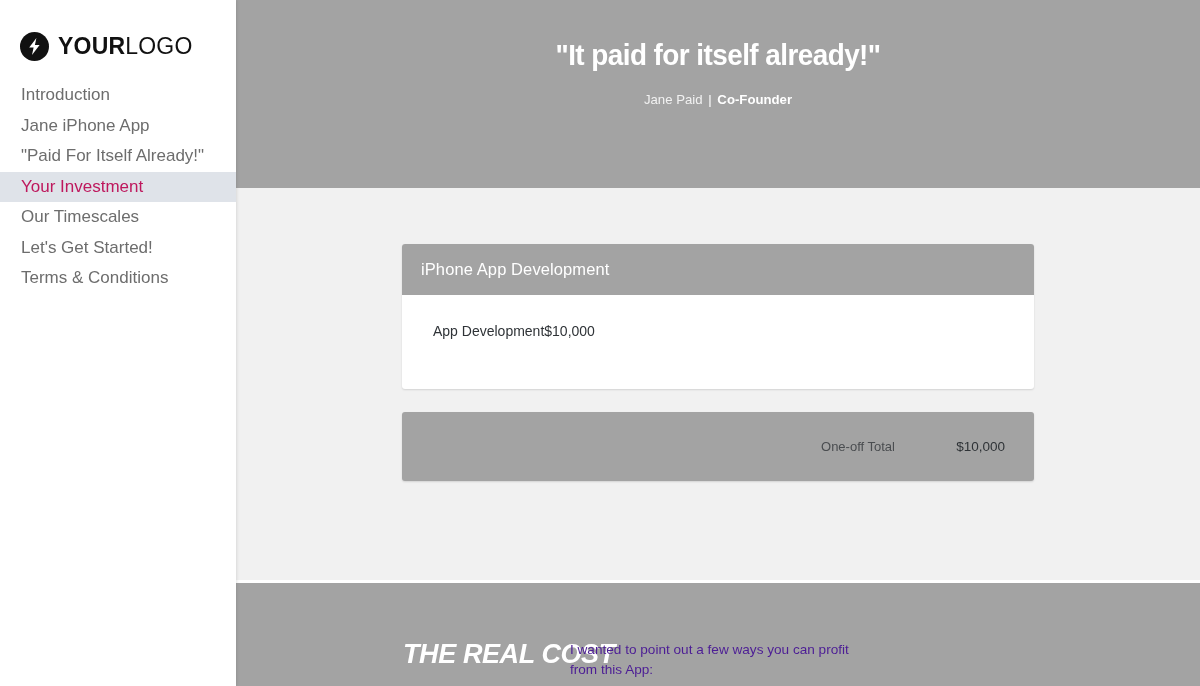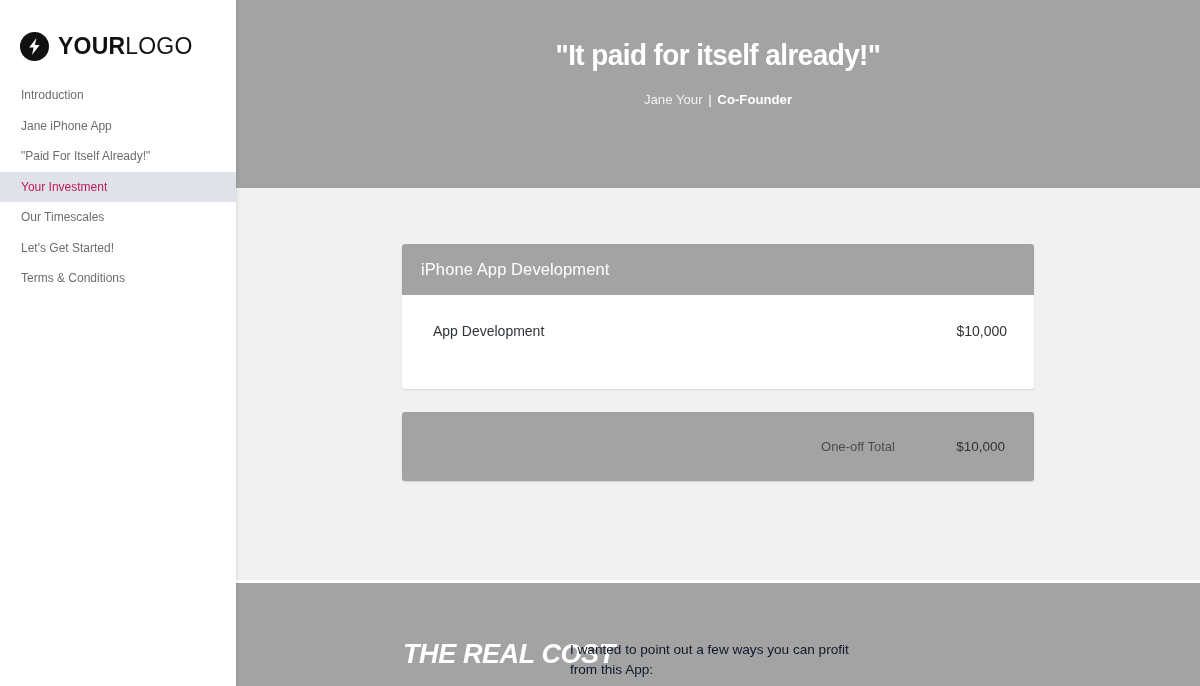--- a/index.html
+++ b/index.html
@@ -40,21 +40,21 @@
     white-space:nowrap;
     color:#111111;
   }
   .logo-text .b { font-weight:bold; }
   .logo-text .l { font-weight:300; }
 
   .nav { margin-top:14px; }
   .nav-item {
     display:block;
     padding:7px 0 7px 21px;
-    font-size:12px;
+    font-size:17px;
     color:#6d6d6d;
     line-height:16px;
     height:30.5px;
     text-decoration:none;
     cursor:pointer;
   }
   .nav-item.active {
     background:#dfe3e9;
     color:#be185d;
   }
@@ -112,21 +112,21 @@
     padding:0 19px;
   }
   .card-head-title {
     color:#ffffff;
     font-size:16.5px;
     font-weight:normal;
     letter-spacing:0.1px;
   }
   .card-body { padding:24px 27px 46px 31px; }
   .line-row {
-    display:flex; align-items:center; justify-content:space-between;
+    display:flex; align-items:center; 
     height:24px;
   }
   .line-name { font-size:14px; color:#2f3337; }
   .line-price { font-size:14px; color:#2f3337; }
 
   .totals {
     width:632px;
     margin:23px auto 0 auto;
     background:#a3a3a3;
     border-radius:3px;
@@ -156,21 +156,21 @@
     color:#ffffff;
     font-size:27px;
     font-weight:bold;
     font-style:italic;
     letter-spacing:-0.4px;
     line-height:28px;
     white-space:nowrap;
   }
   .rc-right { flex:1; padding-left:0px; }
   .rc-text {
-    color:#0f172a;
+    color:#4c1d95;
     font-size:13.6px;
     line-height:20px;
     width:290px;
   }
 </style>
 </head>
 <body>
 
 <div class="app">
 
@@ -195,21 +195,21 @@
       <a class="nav-item">Terms &amp; Conditions</a>
     </nav>
 
   </aside>
 
   <main class="main">
 
     <section class="hero">
       <h1 class="hero-quote">"It paid for itself already!"</h1>
       <div class="hero-byline">
-        <span>Jane Your</span>
+        <span>Jane Paid</span>
         <span class="sep">|</span>
         <span class="role">Co-Founder</span>
       </div>
     </section>
 
     <section class="pricing">
 
       <div class="card">
         <div class="card-head">
           <span class="card-head-title">iPhone App Development</span>

